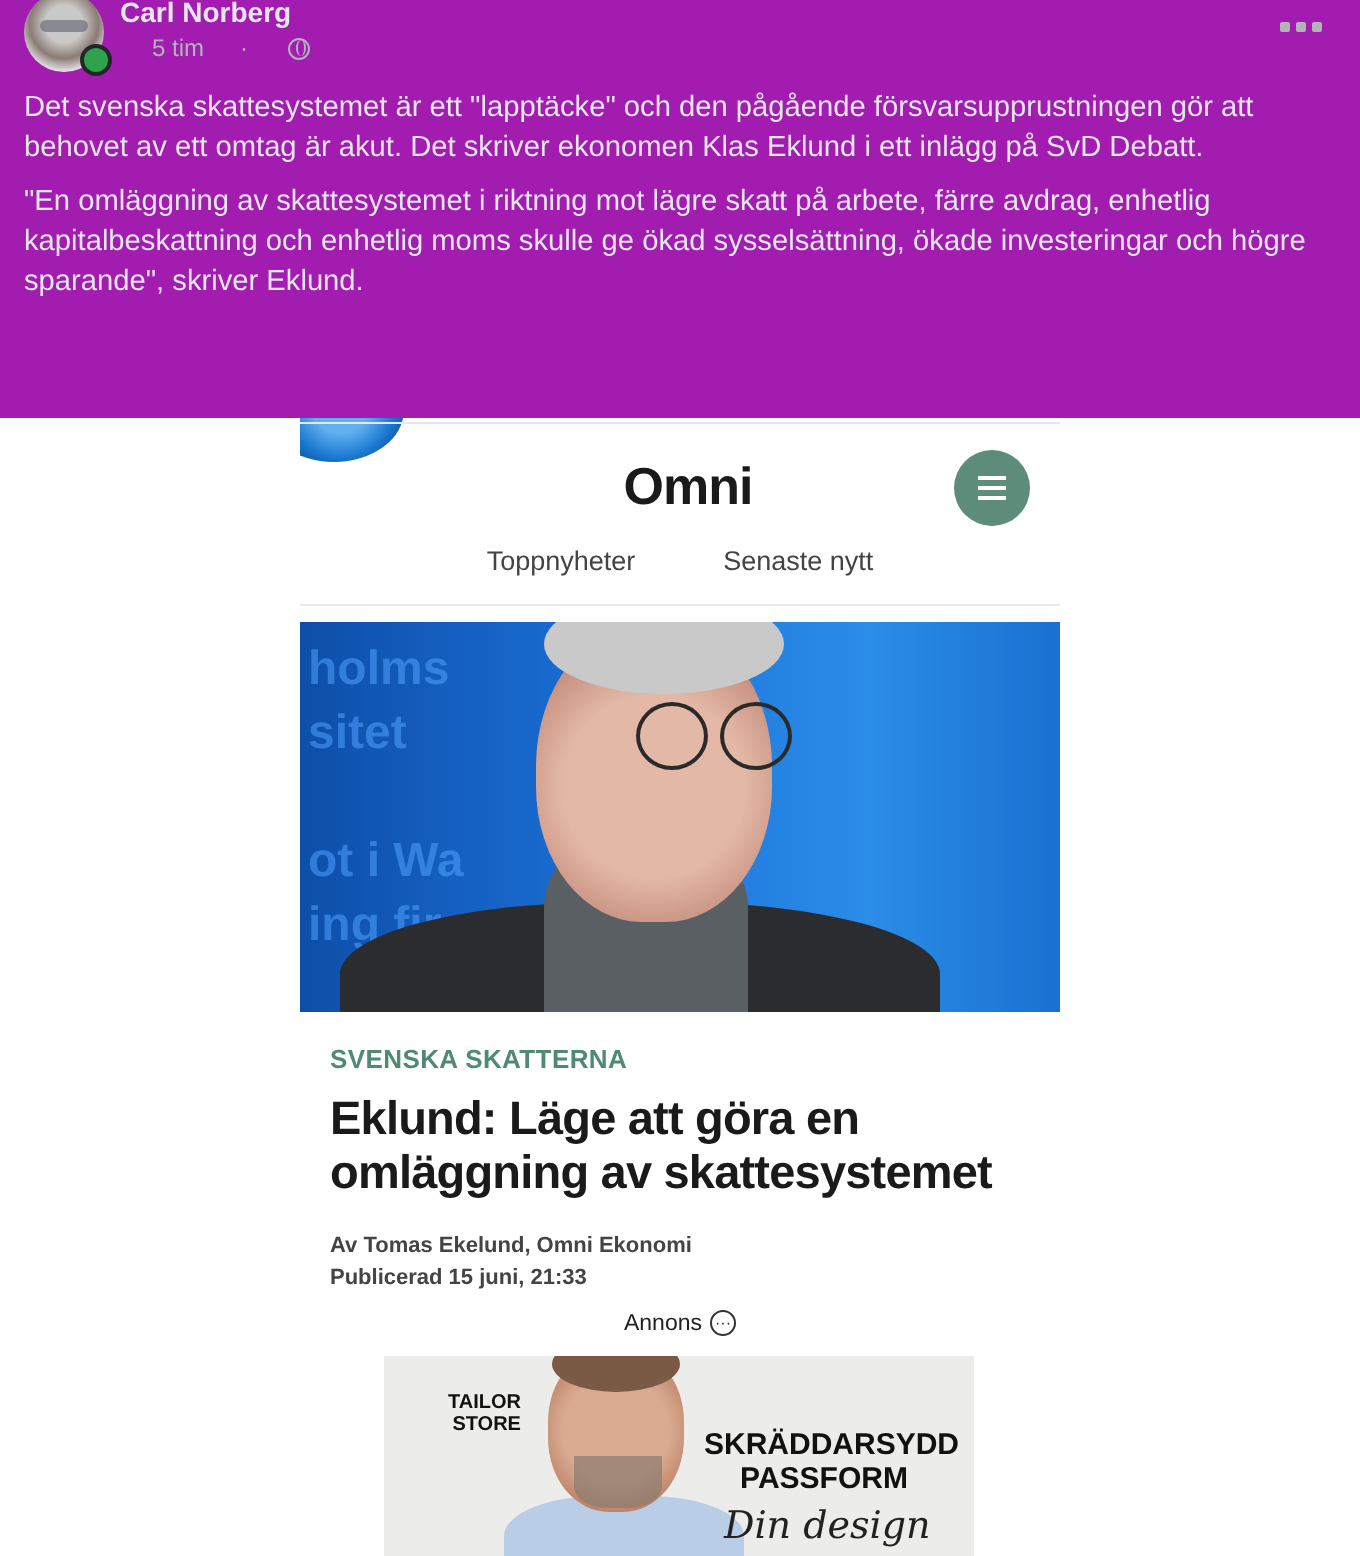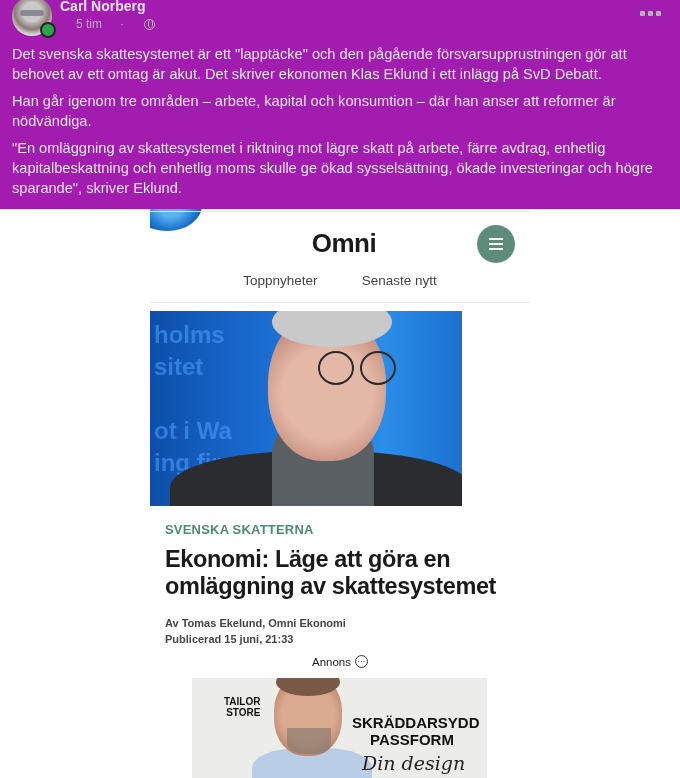--- a/index.html
+++ b/index.html
@@ -18,21 +18,21 @@
   .post-text p { margin:0 0 7px 0; }
   .embed { position:absolute; left:150px; top:209px; width:380px; height:569px; background:#ffffff; overflow:hidden; }
   .embed-topline { position:absolute; left:0; top:2px; width:380px; height:1px; background:#e6e6e6; }
   .corner-logo { position:absolute; left:-18px; top:-30px; width:70px; height:52px; border-radius:50%; background:radial-gradient(circle at 55% 45%, #5fb0f0 0 30%, #1c78d0 55%, #0b4f9a 75%); }
   .omni-logo { position:absolute; left:4px; width:380px; top:19px; text-align:center; font-size:26px; font-weight:bold; color:#1a1a1a; letter-spacing:-0.5px; }
   .menu-btn { position:absolute; left:327px; top:16px; width:38px; height:38px; border-radius:50%; background:#5d8c7b; display:flex; flex-direction:column; justify-content:center; align-items:center; gap:3px; cursor:pointer; }
   .menu-btn span { width:14px; height:2px; background:#ffffff; display:block; }
   .nav { position:absolute; top:64px; left:0; width:380px; display:flex; justify-content:center; gap:44px; font-size:13.5px; color:#444; }
   .nav a { color:#444; text-decoration:none; cursor:pointer; }
   .nav-divider { position:absolute; left:0; top:93px; width:380px; height:1px; background:#e8e8e8; }
-  .hero { position:absolute; left:0; top:102px; width:312px; height:195px; background:linear-gradient(90deg,#0d4fa8 0%, #1b6fd6 40%, #2a8de8 75%, #1a70d0 100%); overflow:hidden; }
+  .hero { position:absolute; left:0; top:102px; width:380px; height:195px; background:linear-gradient(90deg,#0d4fa8 0%, #1b6fd6 40%, #2a8de8 75%, #1a70d0 100%); overflow:hidden; }
   .hero .bgtext { position:absolute; left:4px; top:8px; color:#4fa0ff; opacity:.55; font-weight:bold; font-size:24px; line-height:32px; }
   .hero .head { position:absolute; left:118px; top:0px; width:118px; height:150px; border-radius:48% 48% 45% 45%; background:radial-gradient(circle at 50% 55%, #e3b8a6 0 45%, #c89282 70%); }
   .hero .hair { position:absolute; left:122px; top:-14px; width:120px; height:50px; border-radius:50%; background:#c9c9c9; }
   .hero .spec1, .hero .spec2 { position:absolute; top:40px; width:32px; height:30px; border:2px solid #2a2a2a; border-radius:50%; }
   .hero .spec1 { left:168px; } .hero .spec2 { left:210px; }
   .hero .neck { position:absolute; left:122px; top:105px; width:102px; height:95px; background:#5a5f63; border-radius:40% 40% 0 0; }
   .hero .jacket { position:absolute; left:20px; top:140px; width:300px; height:80px; background:#2a2c30; border-radius:45% 45% 0 0; }
   .hero .neck2 { position:absolute; left:132px; top:150px; width:80px; height:60px; background:#5a5f63; }
   .kicker { position:absolute; left:15px; top:313px; font-size:13px; font-weight:bold; color:#4f8a72; letter-spacing:0.2px; }
   .headline { position:absolute; left:15px; top:337px; width:360px; font-size:23.5px; font-weight:bold; line-height:27px; color:#1a1a1a; letter-spacing:-0.4px; }
@@ -62,21 +62,20 @@
     <span>·</span>
     <span class="globe"></span>
   </div>
   <div class="more-btn">
     <span></span>
     <span></span>
     <span></span>
   </div>
   <div class="post-text">
     <p>Det svenska skattesystemet är ett "lapptäcke" och den pågående försvarsupprustningen gör att behovet av ett omtag är akut. Det skriver ekonomen Klas Eklund i ett inlägg på SvD Debatt.</p>
-    <p>Han går igenom tre områden – arbete, kapital och konsumtion – där han anser att reformer är nödvändiga.</p>
     <p>"En omläggning av skattesystemet i riktning mot lägre skatt på arbete, färre avdrag, enhetlig kapitalbeskattning och enhetlig moms skulle ge ökad sysselsättning, ökade investeringar och högre sparande", skriver Eklund.</p>
   </div>
 </div>
 
 <div class="embed">
   <div class="corner-logo"></div>
   <div class="embed-topline"></div>
   <div class="omni-logo">Omni</div>
   <div class="menu-btn">
     <span></span>
@@ -100,21 +99,21 @@
     <div class="jacket"></div>
     <div class="neck2"></div>
     <div class="neck"></div>
     <div class="head"></div>
     <div class="hair"></div>
     <div class="spec1"></div>
     <div class="spec2"></div>
   </div>
 
   <div class="kicker">SVENSKA SKATTERNA</div>
-  <div class="headline">Ekonomi: Läge att göra en omläggning av skattesystemet</div>
+  <div class="headline">Eklund: Läge att göra en omläggning av skattesystemet</div>
   <div class="byline">
     <div>Av Tomas Ekelund, Omni Ekonomi</div>
     <div>Publicerad 15 juni, 21:33</div>
   </div>
   <div class="ad-label">
     <span>Annons</span>
     <span class="ad-dots">···</span>
   </div>
   <div class="ad">
     <div class="brand">

